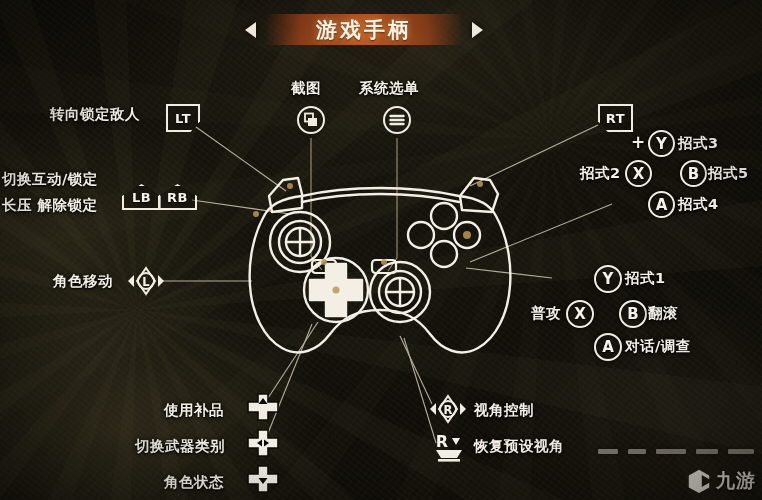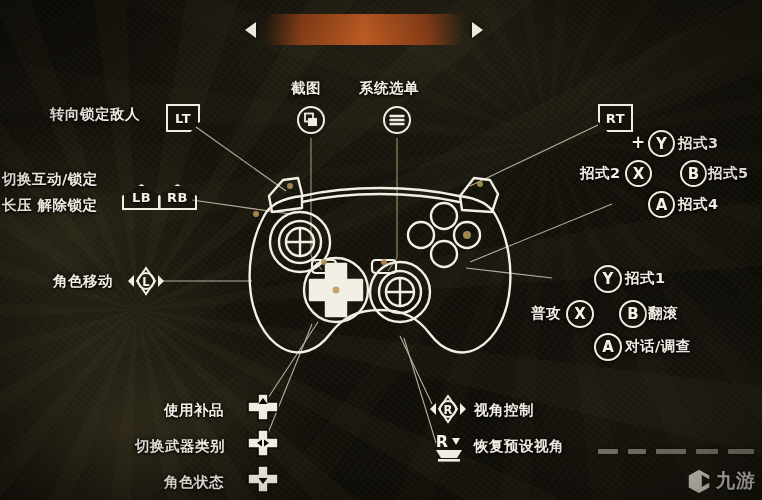--- a/index.html
+++ b/index.html
@@ -174,20 +174,21 @@
       <circle cx="239" cy="67" r="4"></circle>
       <circle cx="96" cy="94" r="3"></circle>
       <circle cx="156" cy="94" r="3"></circle>
       <circle cx="108" cy="122" r="3.5"></circle>
     </g>
   </svg>
 
   <div class="title-wrap">
     <div class="title-bar"></div>
     <div class="arrow left"></div>
+    <div class="title-text">游戏手柄</div>
     <div class="arrow right"></div>
   </div>
 
   <div class="lbl" style="left:50px;top:105px;">转向锁定敌人</div>
   <div class="trigger lt chip" style="left:166px;top:104px;width:30px;height:24px;">LT</div>
 
   <div class="lbl" style="left:2px;top:170px;">切换互动/锁定</div>
   <div class="lbl" style="left:2px;top:196px;">长压  解除锁定</div>
   <div class="bumper chip" style="left:122px;top:184px;width:35px;height:22px;">LB</div>
   <div class="bumper chip" style="left:158px;top:184px;width:35px;height:22px;">RB</div>

